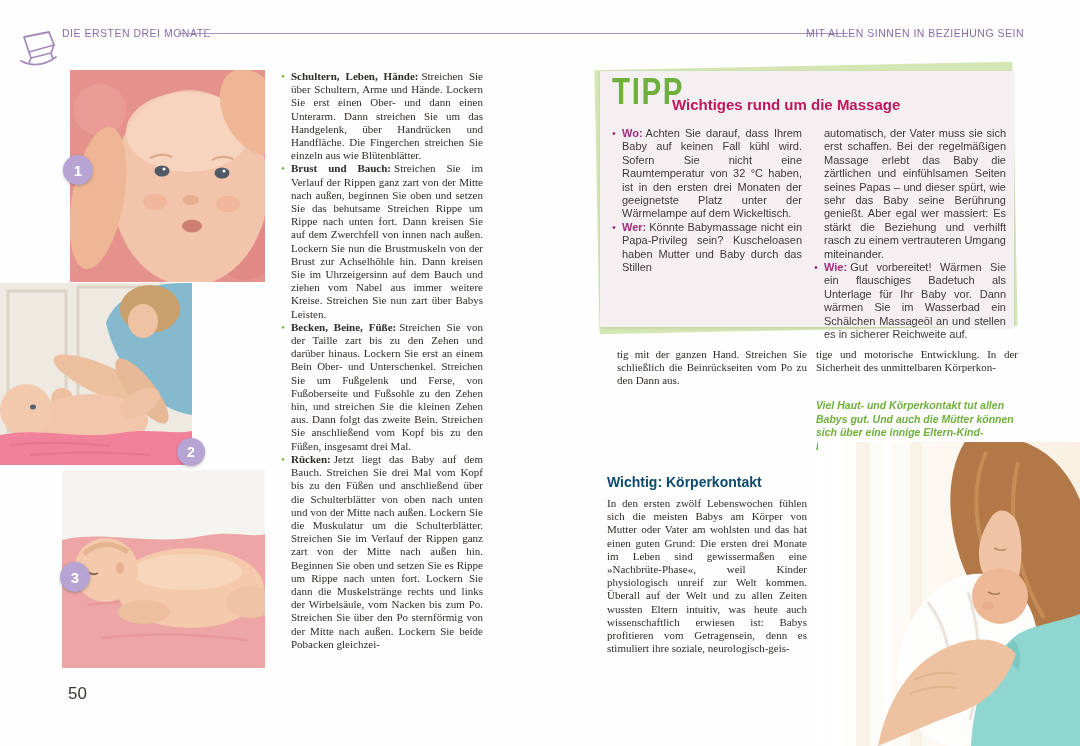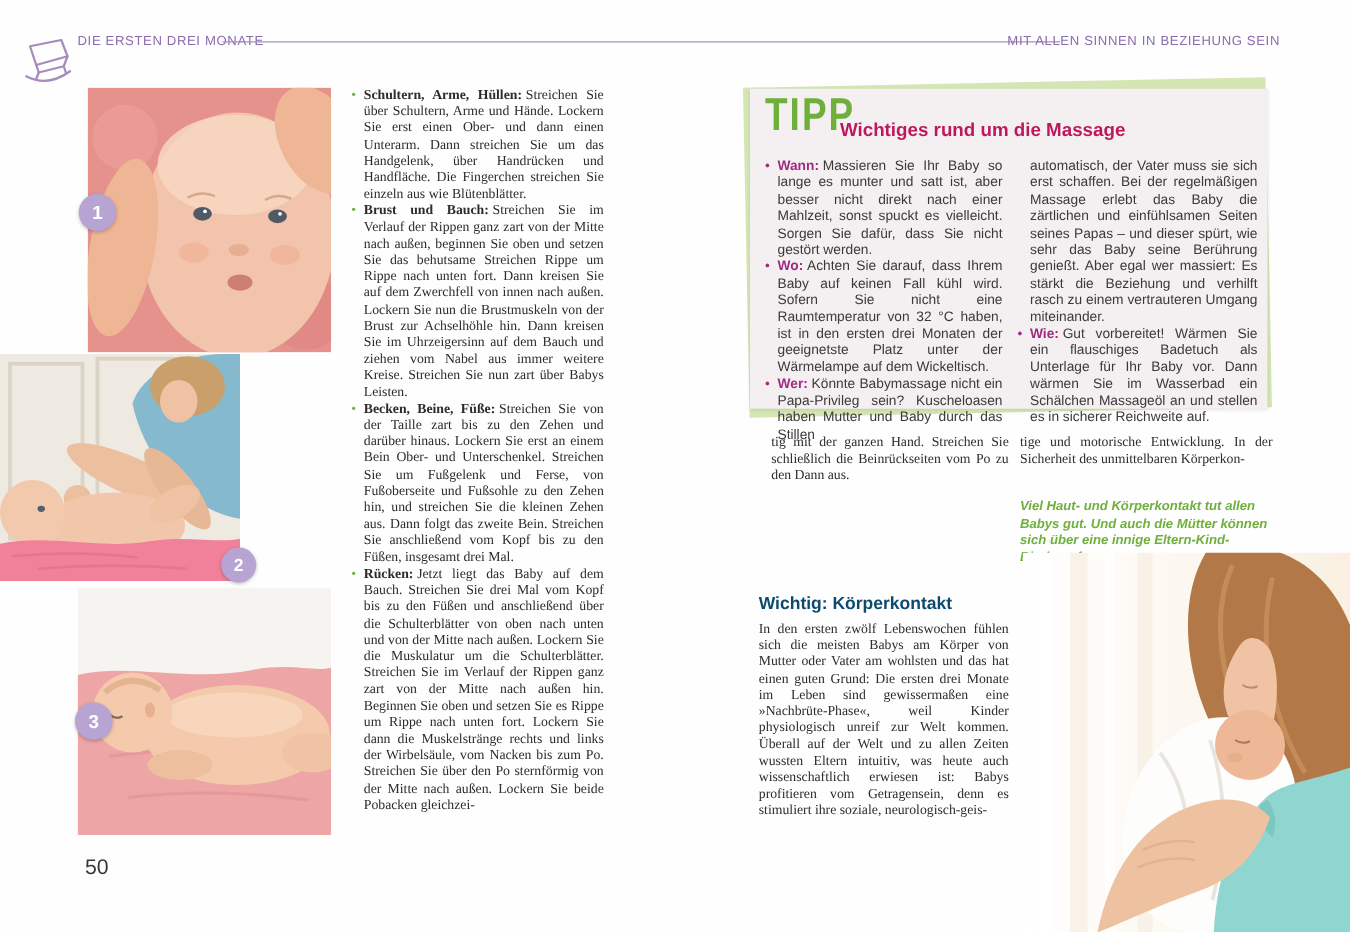--- a/index.html
+++ b/index.html
@@ -146,36 +146,35 @@
       <ellipse cx="188" cy="132" rx="24" ry="16" fill="#f0c3a4"></ellipse>
     </svg>
   </div>
   <div class="badge badge3">
     <span>3</span>
   </div>
 
 
   <div class="mid-col serif">
     <ul class="blist green-list">
-      <li><b class="lead">Schultern, Arme, Hüllen:</b><span>Streichen Sie über Schultern, Arme und Hände. Lockern Sie erst einen Ober- und dann einen Unterarm. Dann streichen Sie um das Handgelenk, über Handrücken und Handfläche. Die Fingerchen streichen Sie einzeln aus wie Blütenblätter.</span></li>
+      <li><b class="lead">Schultern, Leben, Hände:</b><span>Streichen Sie über Schultern, Arme und Hände. Lockern Sie erst einen Ober- und dann einen Unterarm. Dann streichen Sie um das Handgelenk, über Handrücken und Handfläche. Die Fingerchen streichen Sie einzeln aus wie Blütenblätter.</span></li>
       <li><b class="lead">Brust und Bauch:</b><span>Streichen Sie im Verlauf der Rippen ganz zart von der Mitte nach außen, beginnen Sie oben und setzen Sie das behutsame Streichen Rippe um Rippe nach unten fort. Dann kreisen Sie auf dem Zwerchfell von innen nach außen. Lockern Sie nun die Brustmuskeln von der Brust zur Achselhöhle hin. Dann kreisen Sie im Uhrzeigersinn auf dem Bauch und ziehen vom Nabel aus immer weitere Kreise. Streichen Sie nun zart über Babys Leisten.</span></li>
       <li><b class="lead">Becken, Beine, Füße:</b><span>Streichen Sie von der Taille zart bis zu den Zehen und darüber hinaus. Lockern Sie erst an einem Bein Ober- und Unterschenkel. Streichen Sie um Fußgelenk und Ferse, von Fußoberseite und Fußsohle zu den Zehen hin, und streichen Sie die kleinen Zehen aus. Dann folgt das zweite Bein. Streichen Sie anschließend vom Kopf bis zu den Füßen, insgesamt drei Mal.</span></li>
       <li><b class="lead">Rücken:</b><span>Jetzt liegt das Baby auf dem Bauch. Streichen Sie drei Mal vom Kopf bis zu den Füßen und anschließend über die Schulterblätter von oben nach unten und von der Mitte nach außen. Lockern Sie die Muskulatur um die Schulterblätter. Streichen Sie im Verlauf der Rippen ganz zart von der Mitte nach außen hin. Beginnen Sie oben und setzen Sie es Rippe um Rippe nach unten fort. Lockern Sie dann die Muskelstränge rechts und links der Wirbelsäule, vom Nacken bis zum Po. Streichen Sie über den Po sternförmig von der Mitte nach außen. Lockern Sie beide Pobacken gleichzei-</span></li>
     </ul>
   </div>
 
   <div class="pagenum">50</div>
 
   <div class="tip-back"></div>
   <div class="tip-box">
     <div class="tip-label">TIPP</div>
     <div class="tip-title">Wichtiges rund um die Massage</div>
     <div class="tip-col tip-col1">
       <ul class="blist tip-list">
-        <li><b class="lead tip-lead">Wann:</b><span>Massieren Sie Ihr Baby so lange es munter und satt ist, aber besser nicht direkt nach einer Mahlzeit, sonst spuckt es vielleicht. Sorgen Sie dafür, dass Sie nicht gestört werden.</span></li>
         <li><b class="lead tip-lead">Wo:</b><span>Achten Sie darauf, dass Ihrem Baby auf keinen Fall kühl wird. Sofern Sie nicht eine Raumtemperatur von 32 °C haben, ist in den ersten drei Monaten der geeignetste Platz unter der Wärmelampe auf dem Wickeltisch.</span></li>
         <li><b class="lead tip-lead">Wer:</b><span>Könnte Babymassage nicht ein Papa-Privileg sein? Kuscheloasen haben Mutter und Baby durch das Stillen</span></li>
       </ul>
     </div>
     <div class="tip-col tip-col2">
       <div class="cont">automatisch, der Vater muss sie sich erst schaffen. Bei der regelmäßigen Massage erlebt das Baby die zärtlichen und einfühlsamen Seiten seines Papas – und dieser spürt, wie sehr das Baby seine Berührung genießt. Aber egal wer massiert: Es stärkt die Beziehung und verhilft rasch zu einem vertrauteren Umgang miteinander.</div>
       <ul class="blist tip-list">
         <li><b class="lead tip-lead">Wie:</b><span>Gut vorbereitet! Wärmen Sie ein flauschiges Badetuch als Unterlage für Ihr Baby vor. Dann wärmen Sie im Wasserbad ein Schälchen Massageöl an und stellen es in sicherer Reichweite auf.</span></li>
       </ul>
     </div>

